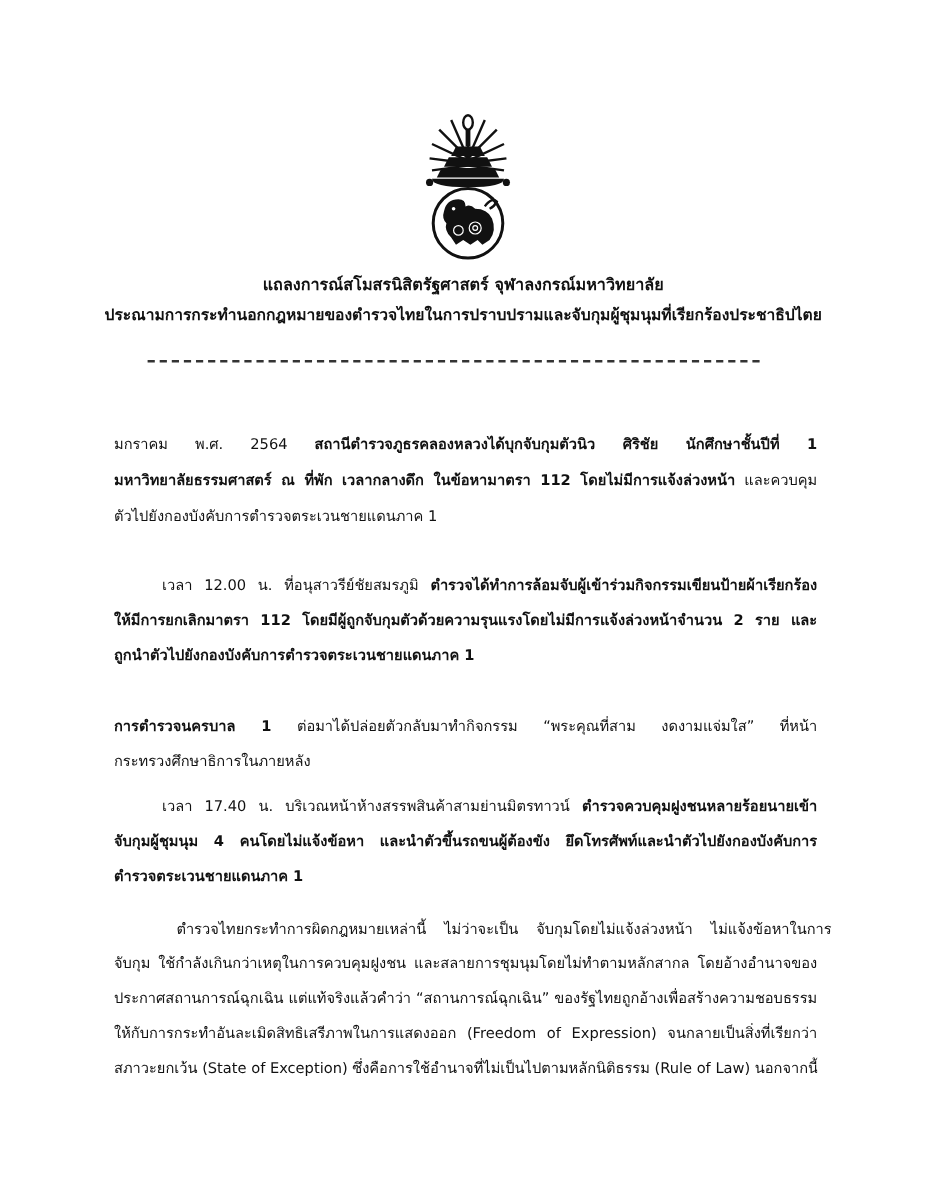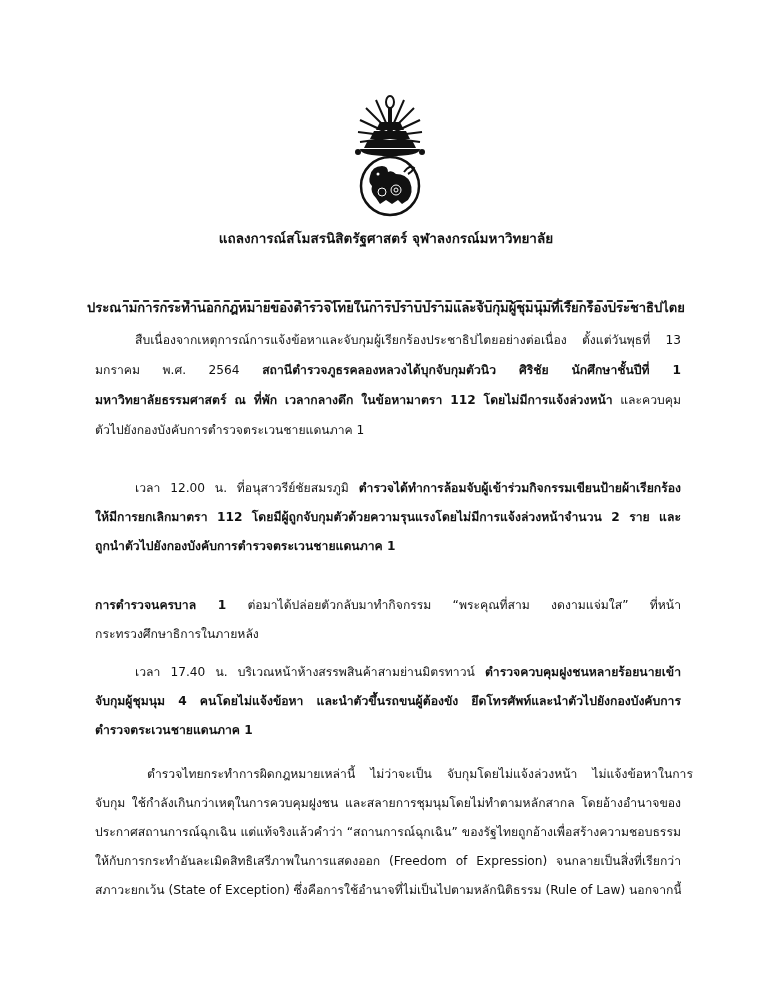--- a/index.html
+++ b/index.html
@@ -32,21 +32,21 @@
       position: absolute;
       left: 0;
       width: 772px;
       text-align: center;
       font-weight: bold;
       font-size: 13.5px;
       line-height: 20px;
       white-space: nowrap;
     }
     .heading.h1 { top: 228px; }
-    .heading.h2 { top: 254px; font-size: 13px; margin-top: 44px; }
+    .heading.h2 { top: 254px; font-size: 13px; }
     .divider {
       position: absolute;
       left: 123px;
       top: 300px;
       width: 510px;
       height: 0;
       border-top: 2px dashed #333333;
     }
     .line {
       position: absolute;
@@ -104,21 +104,20 @@
       <circle cx="46" cy="100" r="4" fill="none" stroke="#fff" stroke-width="1"></circle>
       <circle cx="42" cy="82" r="1.5" fill="#fff"></circle>
     </svg>
   </div>
 
   <div class="heading h1">แถลงการณ์สโมสรนิสิตรัฐศาสตร์ จุฬาลงกรณ์มหาวิทยาลัย</div>
   <div class="heading h2">ประณามการกระทำนอกกฎหมายของตำรวจไทยในการปราบปรามและจับกุมผู้ชุมนุมที่เรียกร้องประชาธิปไตย</div>
 
   <div class="divider"></div>
 
-  <div class="line indent" style="top:330px;"><span>สืบเนื่องจากเหตุการณ์การแจ้งข้อหาและจับกุมผู้เรียกร้องประชาธิปไตยอย่างต่อเนื่อง ตั้งแต่วันพุธที่ 13</span></div>
   <div class="line" style="top:360px;"><span>มกราคม พ.ศ. 2564 </span><span class="b">สถานีตำรวจภูธรคลองหลวงได้บุกจับกุมตัวนิว ศิริชัย นักศึกษาชั้นปีที่ 1</span></div>
   <div class="line" style="top:390px;"><span class="b">มหาวิทยาลัยธรรมศาสตร์ ณ ที่พัก เวลากลางดึก ในข้อหามาตรา 112 โดยไม่มีการแจ้งล่วงหน้า</span><span> และควบคุม</span></div>
   <div class="line last" style="top:420px;"><span>ตัวไปยังกองบังคับการตำรวจตระเวนชายแดนภาค 1</span></div>
 
 
   <div class="line indent" style="top:478px;"><span>เวลา 12.00 น. ที่อนุสาวรีย์ชัยสมรภูมิ </span><span class="b">ตำรวจได้ทำการล้อมจับผู้เข้าร่วมกิจกรรมเขียนป้ายผ้าเรียกร้อง</span></div>
   <div class="line" style="top:507px;"><span class="b">ให้มีการยกเลิกมาตรา 112 โดยมีผู้ถูกจับกุมตัวด้วยความรุนแรงโดยไม่มีการแจ้งล่วงหน้าจำนวน 2 ราย และ</span></div>
   <div class="line last" style="top:536px;"><span class="b">ถูกนำตัวไปยังกองบังคับการตำรวจตระเวนชายแดนภาค 1</span></div>
 
   <div class="line" style="top:595px;"><span class="b">การตำรวจนครบาล 1</span><span> ต่อมาได้ปล่อยตัวกลับมาทำกิจกรรม “พระคุณที่สาม งดงามแจ่มใส” ที่หน้า</span></div>

